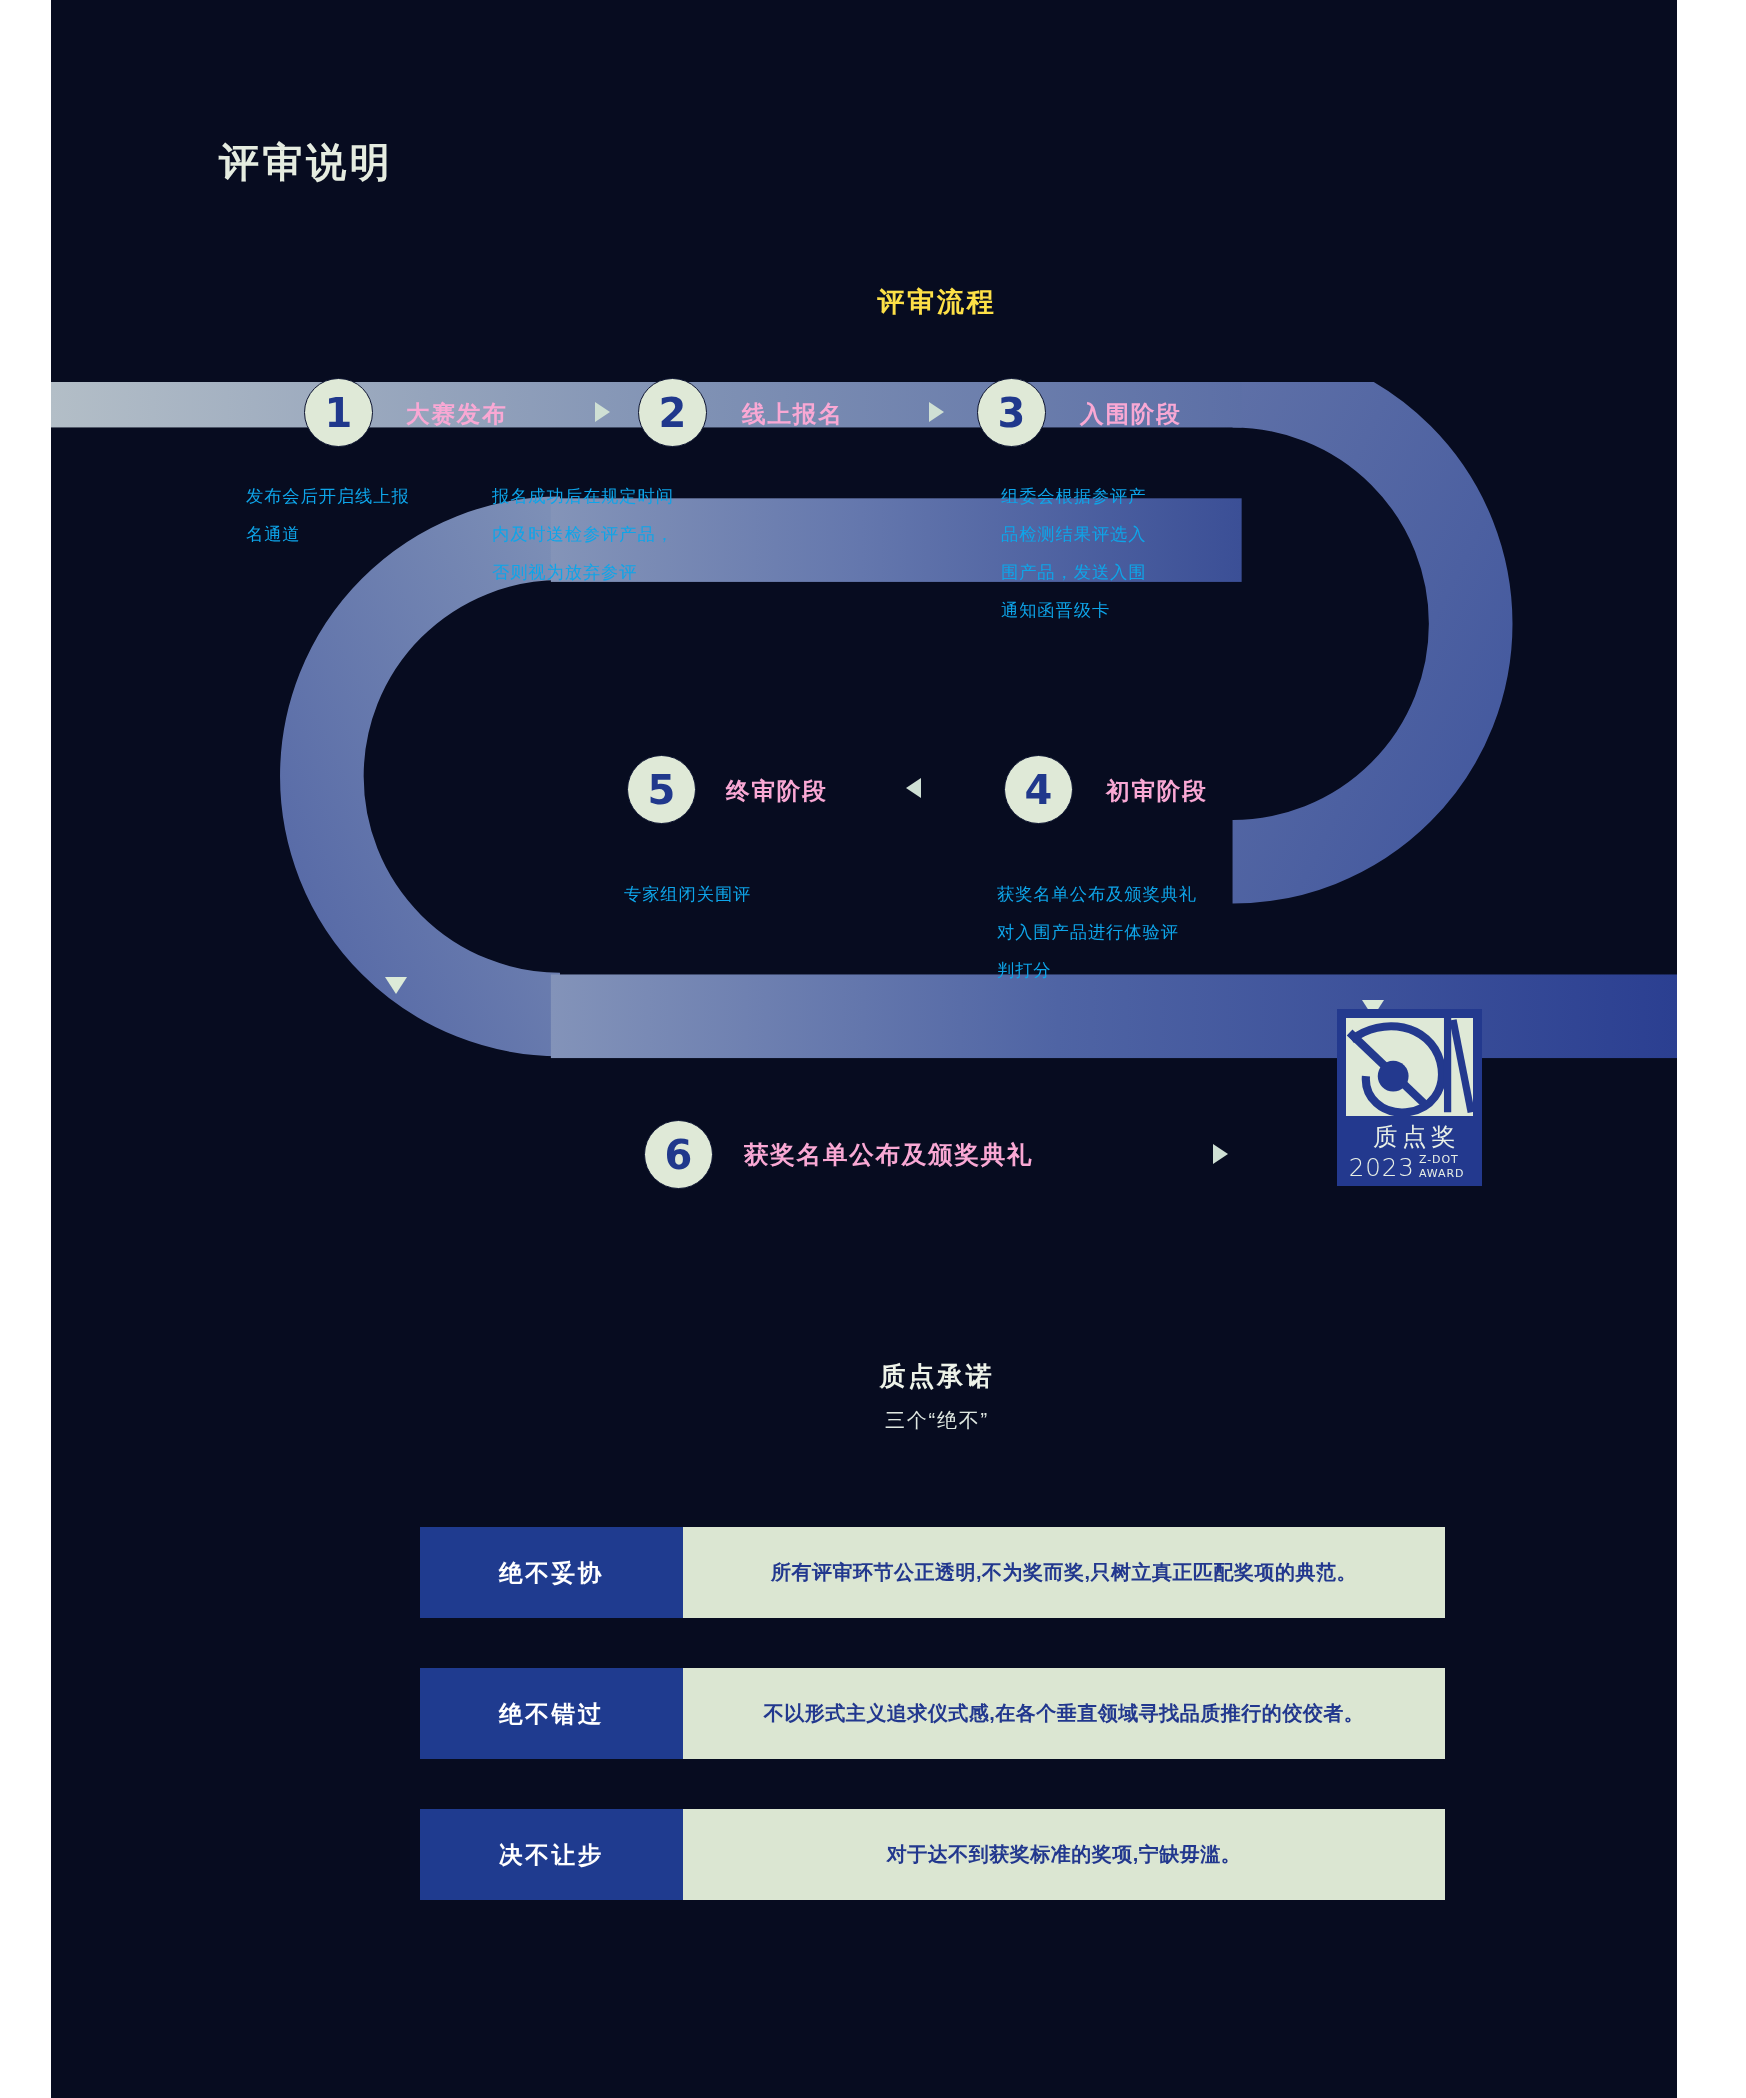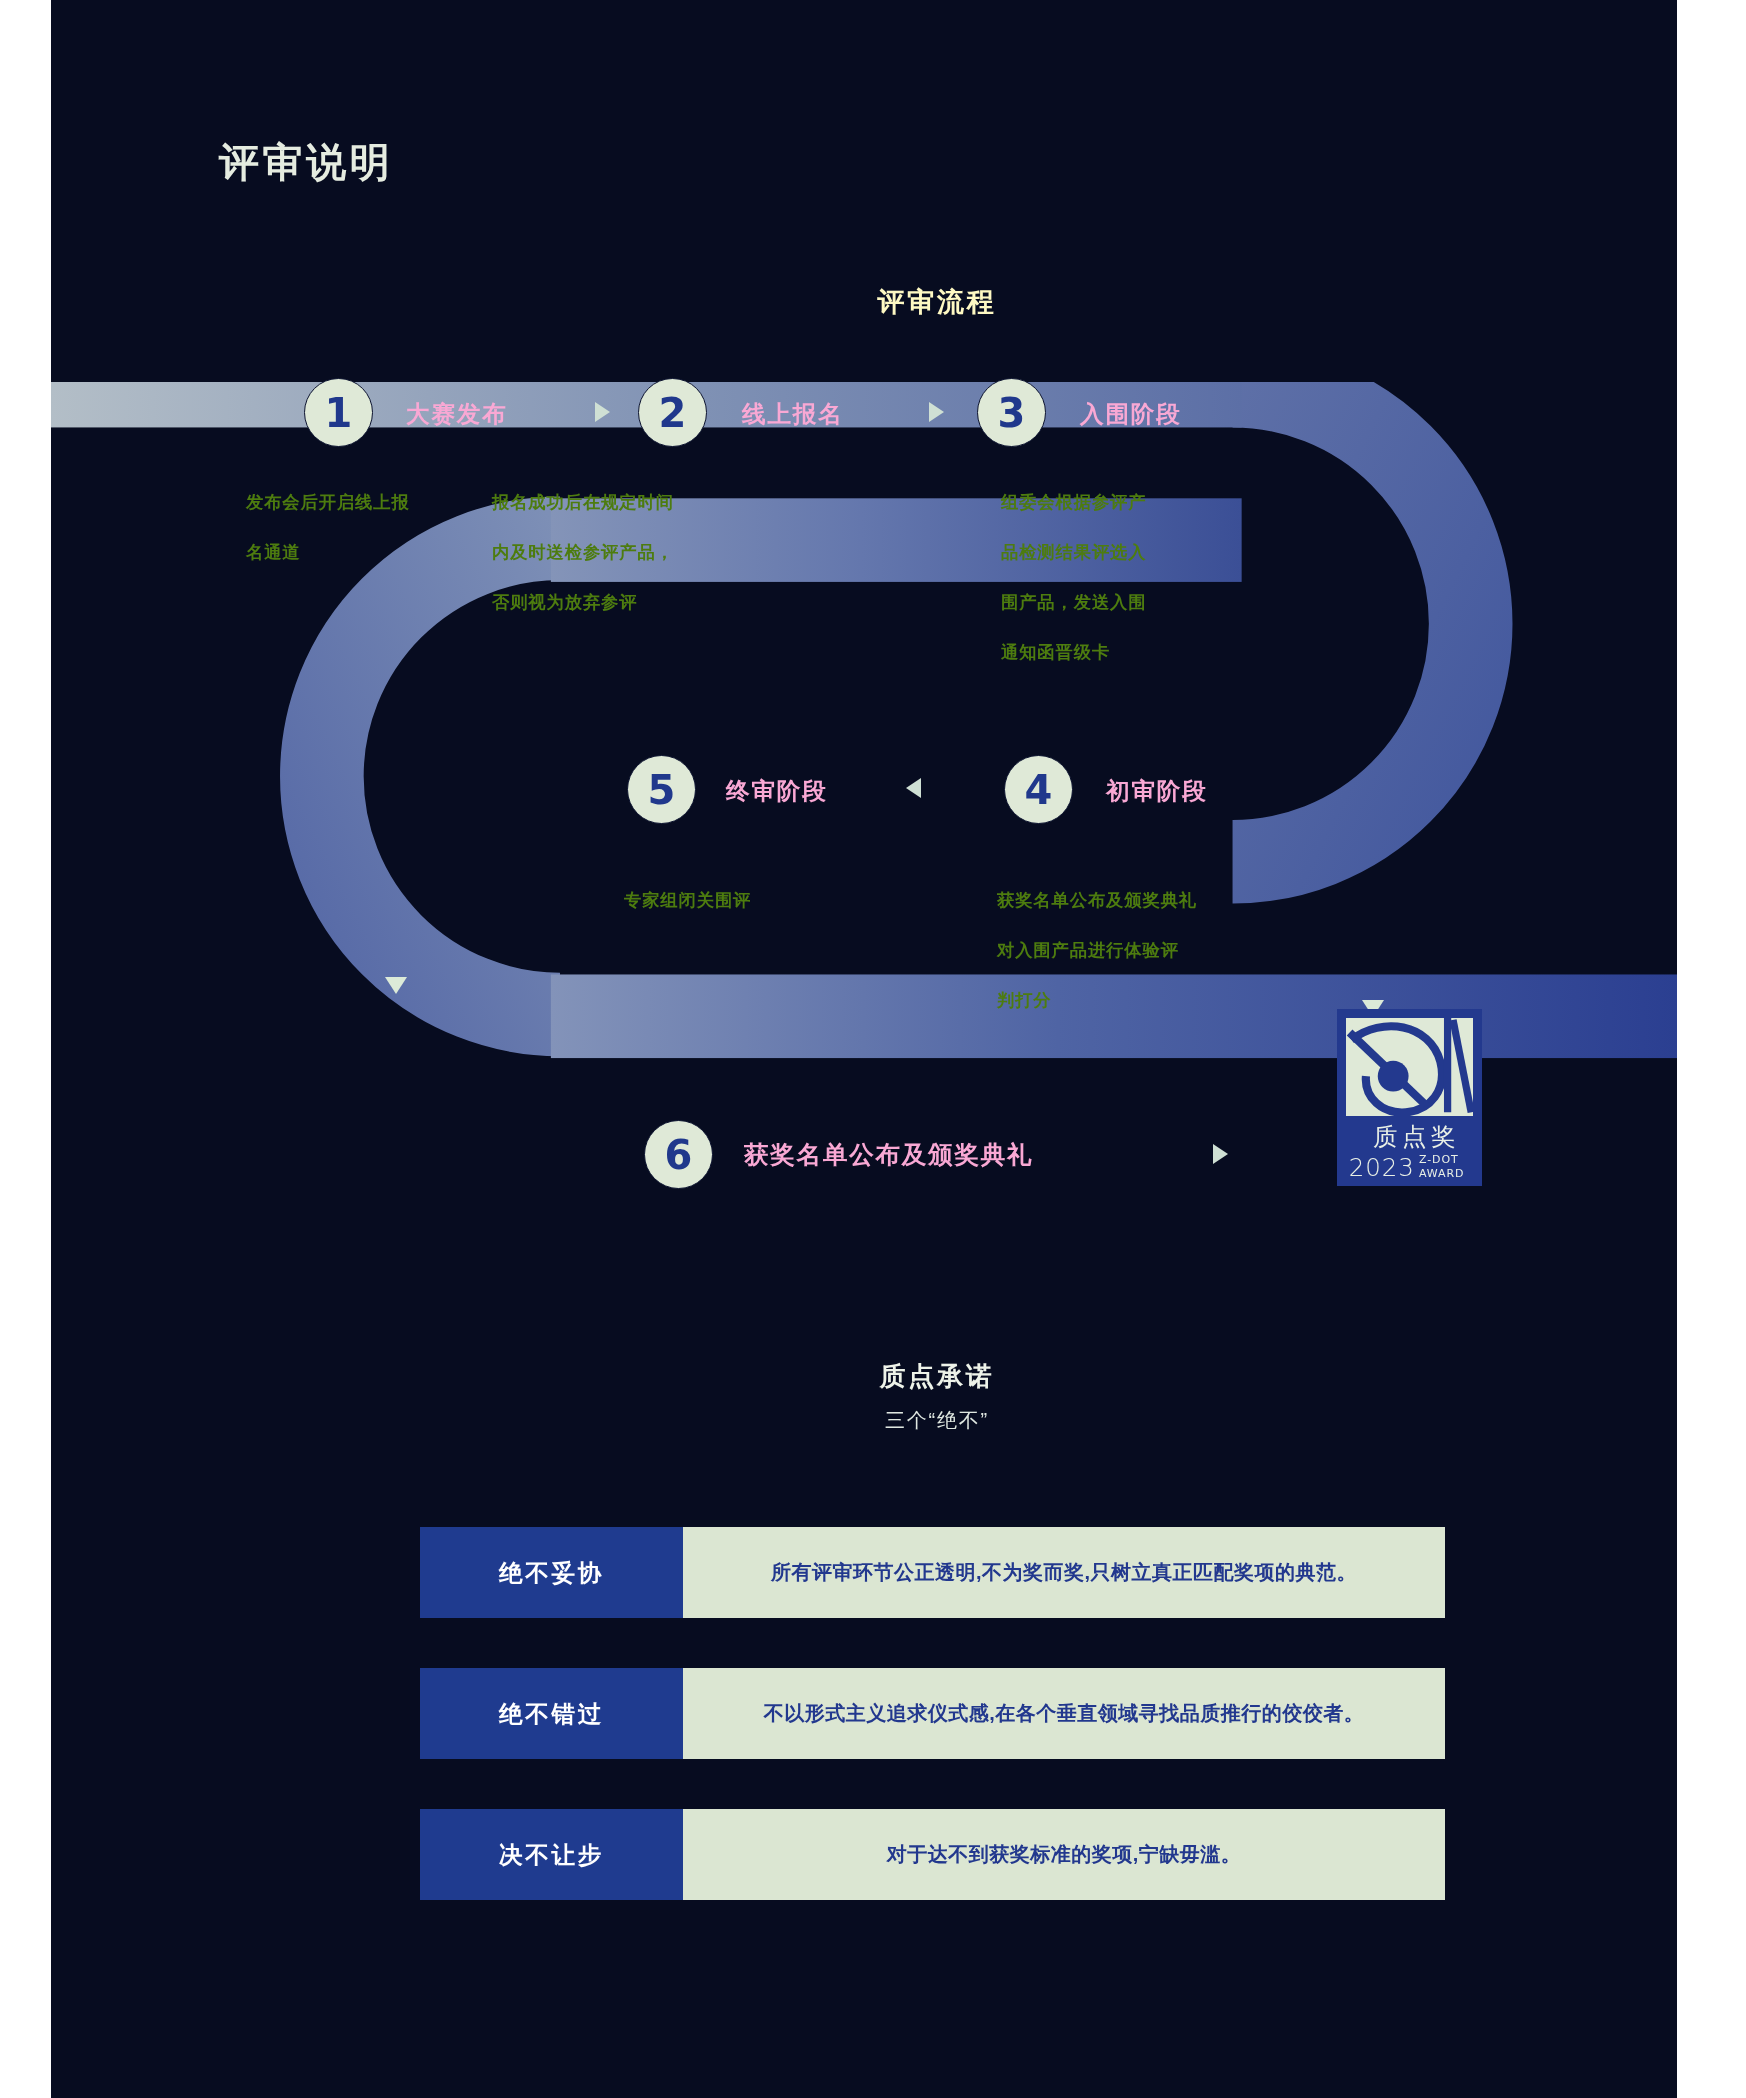--- a/index.html
+++ b/index.html
@@ -15,40 +15,40 @@
   }
 
   
   .main-title{
     position:absolute;left:168px;top:135px;
     font-size:40px;font-weight:bold;letter-spacing:3.6px;
     color:#e5ece0;white-space:nowrap;
   }
   
   .flow-title-inner{position:absolute;left:768px;top:284px;width:236px;text-align:center;
-    font-size:27px;font-weight:bold;letter-spacing:2.7px;color:#fef9c3;}
+    font-size:27px;font-weight:bold;letter-spacing:2.7px;color:#fde047;}
 
   
   .ribbon{position:absolute;left:0;top:382px;width:1626px;height:836px;}
 
   
   .step-circle{
     position:absolute;width:67px;height:67px;border-radius:50%;
     background:#dfe9d7;border:1.8px solid #0d1430;
     display:flex;align-items:center;justify-content:center;
     font-size:40px;font-weight:bold;color:#20388c;
     font-family:"DejaVu Sans",sans-serif;
   }
   .step-label{
     position:absolute;font-size:23.6px;font-weight:bold;letter-spacing:1.8px;
     color:#f9a8d4;white-space:nowrap;
   }
   .step-desc{
-    position:absolute;font-size:17.3px;line-height:50px;color:#4d7c0f;
-    white-space:pre-line;letter-spacing:0.9px;font-weight:bold;
+    position:absolute;font-size:17.3px;line-height:38px;color:#0ea5e9;
+    white-space:pre-line;letter-spacing:0.9px;
   }
   .arrow{
     position:absolute;width:0;height:0;
   }
   .arrow-r{border-top:10px solid transparent;border-bottom:10px solid transparent;border-left:15.5px solid #cfe0d4;}
   .arrow-l{border-top:10px solid transparent;border-bottom:10px solid transparent;border-right:15.5px solid #cfe0d4;}
   .arrow-d{border-left:11.8px solid transparent;border-right:11.8px solid transparent;border-top:17.3px solid #dcead8;}
 
   
   .logo{

